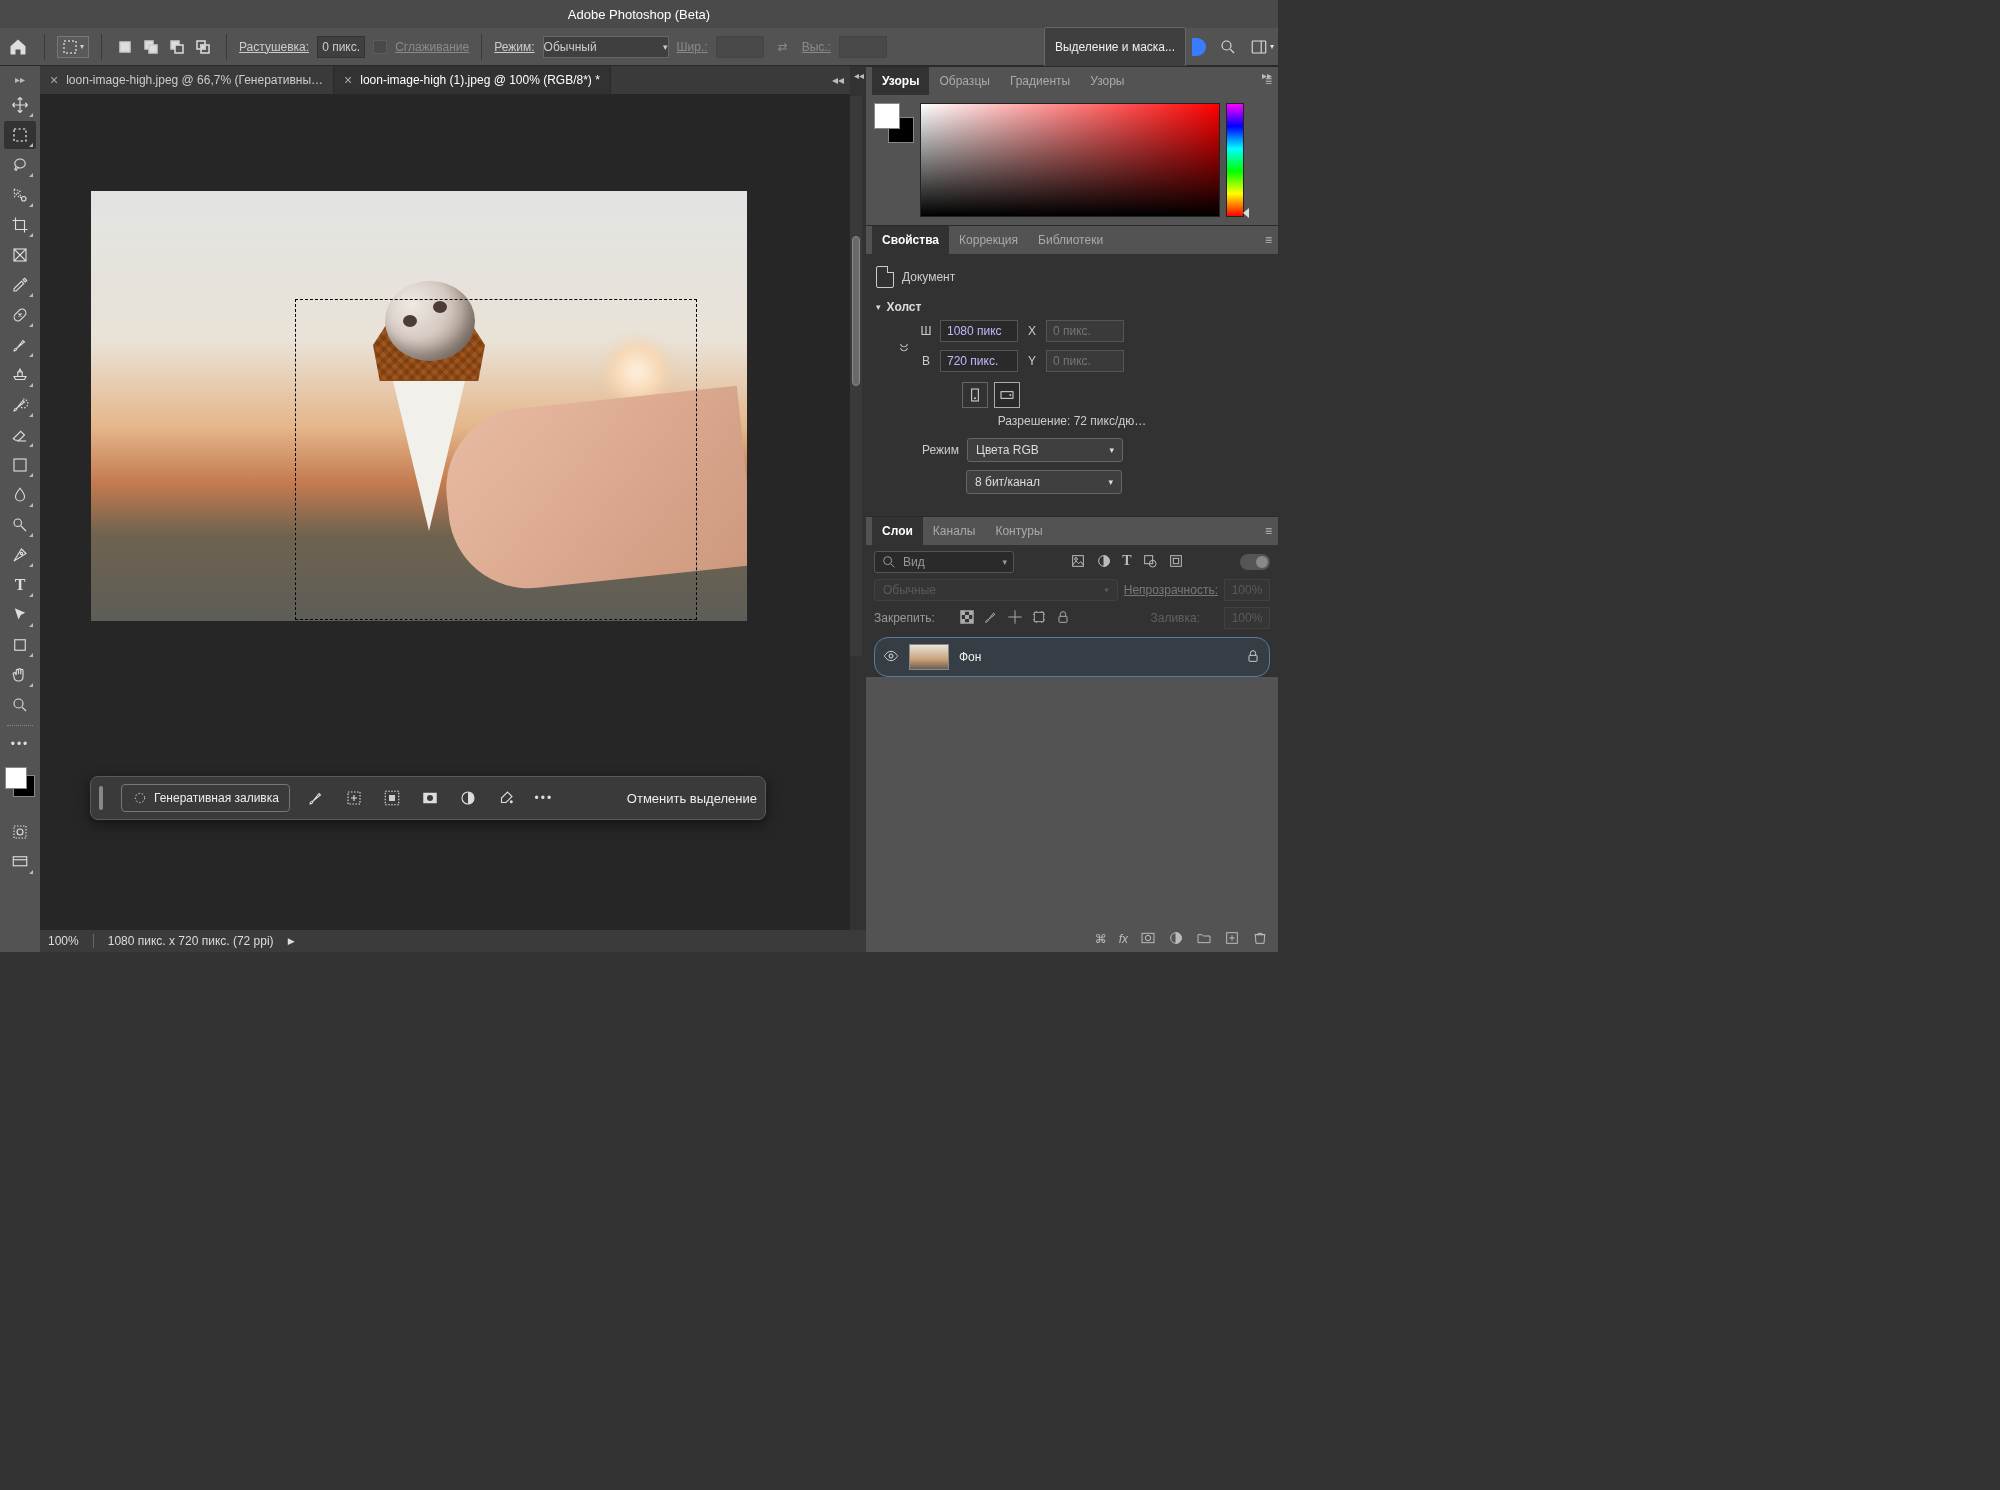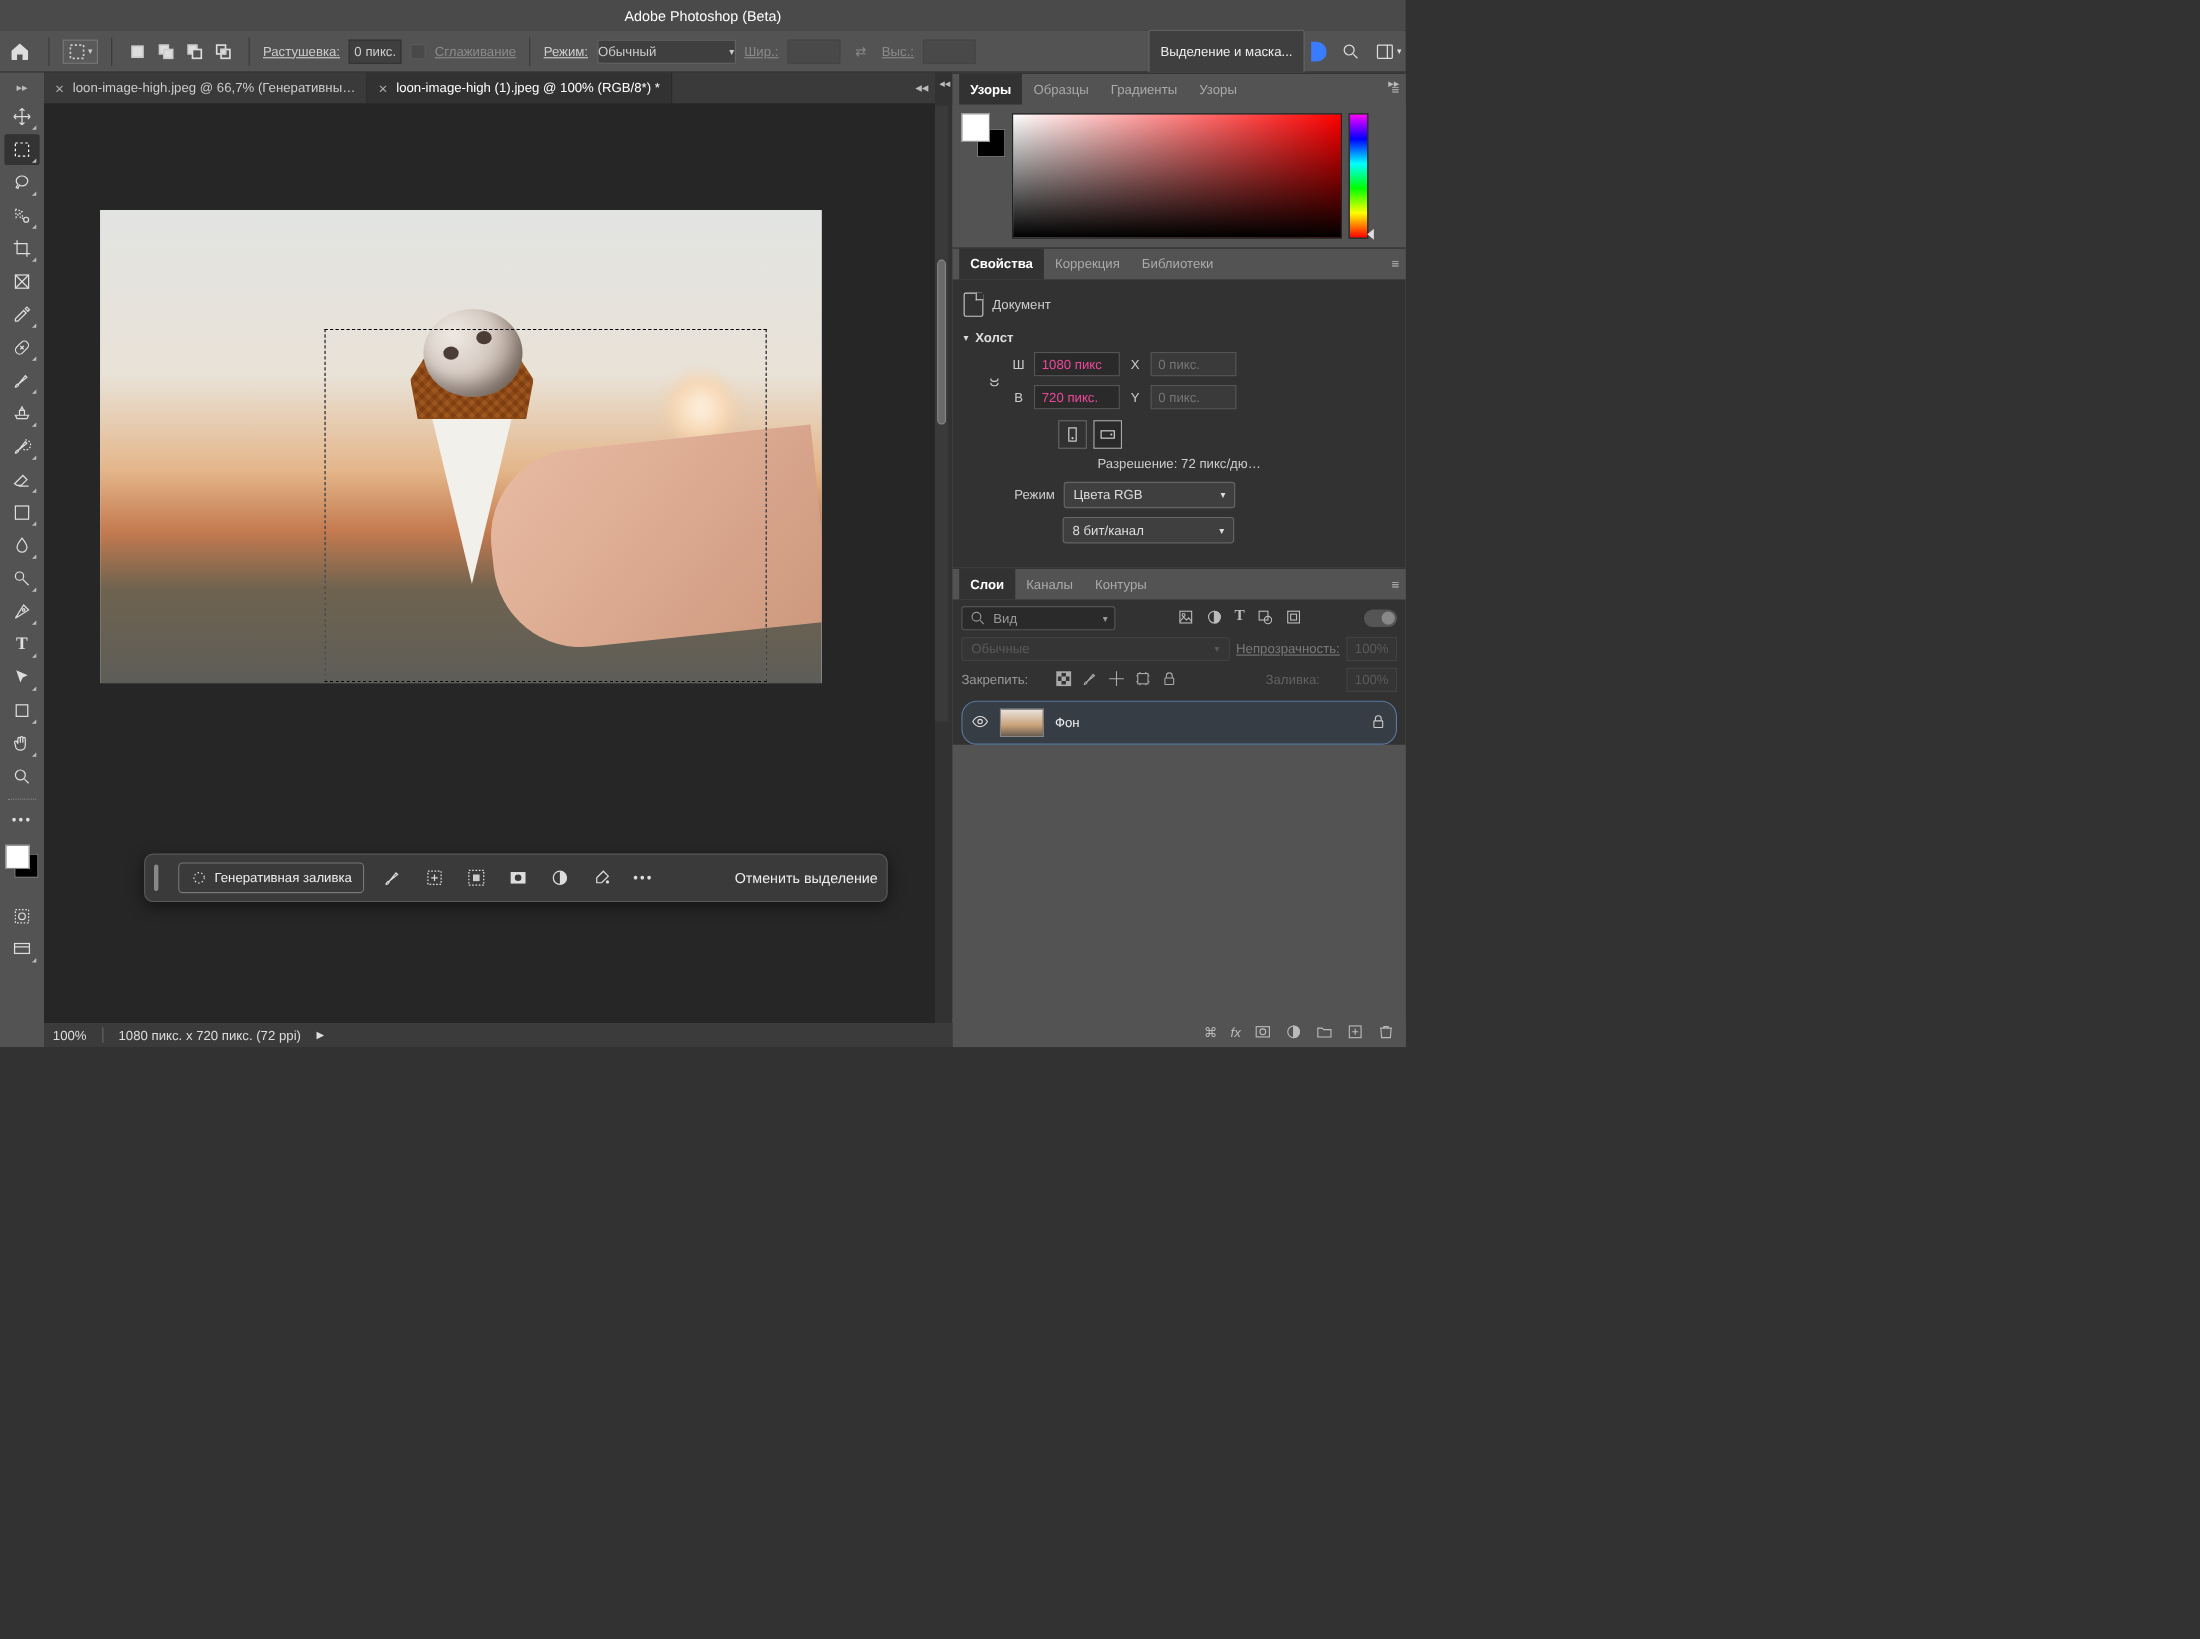--- a/index.html
+++ b/index.html
@@ -51,21 +51,21 @@
 .arm { position:absolute; right:0; bottom:40px; width:300px; height:180px; background:linear-gradient(135deg,#e9bba3,#cd987e); border-radius:80px 0 0 80px; transform:rotate(-6deg);}
 .cone { position:absolute; left:290px; top:140px; width:0; height:0; border-left:48px solid transparent; border-right:48px solid transparent; border-top:200px solid #f2f0ea; }
 .waffle { position:absolute; left:282px; top:130px; width:112px; height:60px; background:repeating-linear-gradient(45deg,#c89558,#c89558 4px,#b37e44 4px,#b37e44 8px),repeating-linear-gradient(-45deg,#c89558,#c89558 4px,#b37e44 4px,#b37e44 8px); background-blend-mode:multiply; clip-path:polygon(6% 100%,94% 100%,100% 40%,86% 0,14% 0,0 40%);}
 .scoop { position:absolute; left:294px; top:90px; width:90px; height:80px; border-radius:50%; background:radial-gradient(circle at 30% 30%, #efe9e3, #d7ccc4 40%, #9c8a7e 80%); box-shadow:inset -6px -10px 14px rgba(0,0,0,.25);}
 .scoop::before,.scoop::after{content:'';position:absolute;width:14px;height:12px;background:#4b3d35;border-radius:50%;}
 .scoop::before{left:18px;top:34px;}
 .scoop::after{left:48px;top:20px;}
 .marquee { position:absolute; left:255px; top:205px; width:402px; height:321px; border:1.5px dashed #fff; outline:1.5px dashed #000; outline-offset:-1.5px; pointer-events:none;}
 
 
-.ctx-bar { position:absolute; bottom:110px; left:50px; width:676px; height:44px; background:#3a3a3a; border:1px solid #5a5a5a; border-radius:8px; display:flex; align-items:center; padding:0 8px; gap:14px; box-shadow:0 4px 14px rgba(0,0,0,.5);margin-left:41px;}
+.ctx-bar { position:absolute; bottom:110px; left:50px; width:676px; height:44px; background:#3a3a3a; border:1px solid #5a5a5a; border-radius:8px; display:flex; align-items:center; padding:0 8px; gap:14px; box-shadow:0 4px 14px rgba(0,0,0,.5);}
 .ctx-handle { width:4px; height:24px; background:#888; border-radius:2px; margin-right:4px;}
 .ctx-btn { border:1px solid #777; border-radius:4px; height:28px; padding:0 10px; display:flex; align-items:center; gap:6px; color:#eee;}
 .ctx-ico { width:24px; height:24px; display:flex; align-items:center; justify-content:center; color:#ddd;}
 .ctx-sep { flex:1;}
 .ctx-cancel { color:#eee; font-size:13px; }
 
 
 .v-scroll { position:absolute; top:96px; right:416px; width:12px; height:560px; background:#3a3a3a;}
 .v-scroll .thumb { position:absolute; top:140px; left:2px; width:8px; height:150px; background:#6a6a6a; border-radius:4px;}
 .dock-icons { position:absolute; top:74px; right:384px; width:28px; display:flex; flex-direction:column; gap:10px; align-items:center;}
@@ -92,21 +92,21 @@
 
 .props-body { background:#323232; padding:8px 10px 14px; }
 .props-head { display:flex; align-items:center; gap:8px; height:30px;}
 .doc-ico { width:18px; height:22px; border:1.5px solid #ccc; border-radius:2px; position:relative;}
 .doc-ico::after{content:'';position:absolute;right:-1px;top:-1px;width:6px;height:6px;background:#323232;border-left:1.5px solid #ccc;border-bottom:1.5px solid #ccc;}
 .section-head { display:flex; align-items:center; gap:6px; margin:8px 0 6px; color:#ddd;}
 .section-head .ar { font-size:9px;}
 .dim-grid { display:grid; grid-template-columns:16px 20px 78px 20px 78px; row-gap:8px; column-gap:4px; align-items:center; margin-left:20px;}
 .link-ico { grid-row:1 / span 2; display:flex; align-items:center; justify-content:center; color:#ccc;}
 .dim-label { color:#ccc; text-align:center;}
-.dim-input { height:22px; background:#2a2a2a; border:1px solid #555; color:#ec4899; padding:0 6px;}
+.dim-input { height:22px; background:#2a2a2a; border:1px solid #555; color:#c4b5fd; padding:0 6px;}
 .dim-input.dis { background:#3a3a3a; color:#666;}
 .orient-row { display:flex; gap:6px; margin:10px 0 6px 86px;}
 .orient-btn { width:26px; height:26px; border:1px solid #666; display:flex; align-items:center; justify-content:center; color:#ddd;}
 .orient-btn.active{ border-color:#aaa; background:#2a2a2a;}
 .res-row { text-align:center; color:#ccc; margin:6px 0 10px;}
 .mode-row { display:flex; align-items:center; gap:8px; margin-left:46px; margin-bottom:8px;}
 .mode-select { width:156px; height:24px; background:#3f3f3f; border:1px solid #666; display:flex; align-items:center; justify-content:space-between; padding:0 8px; color:#ddd; border-radius:3px;}
 
 
 .layers-body { background:#323232; padding:6px 8px 0; }

